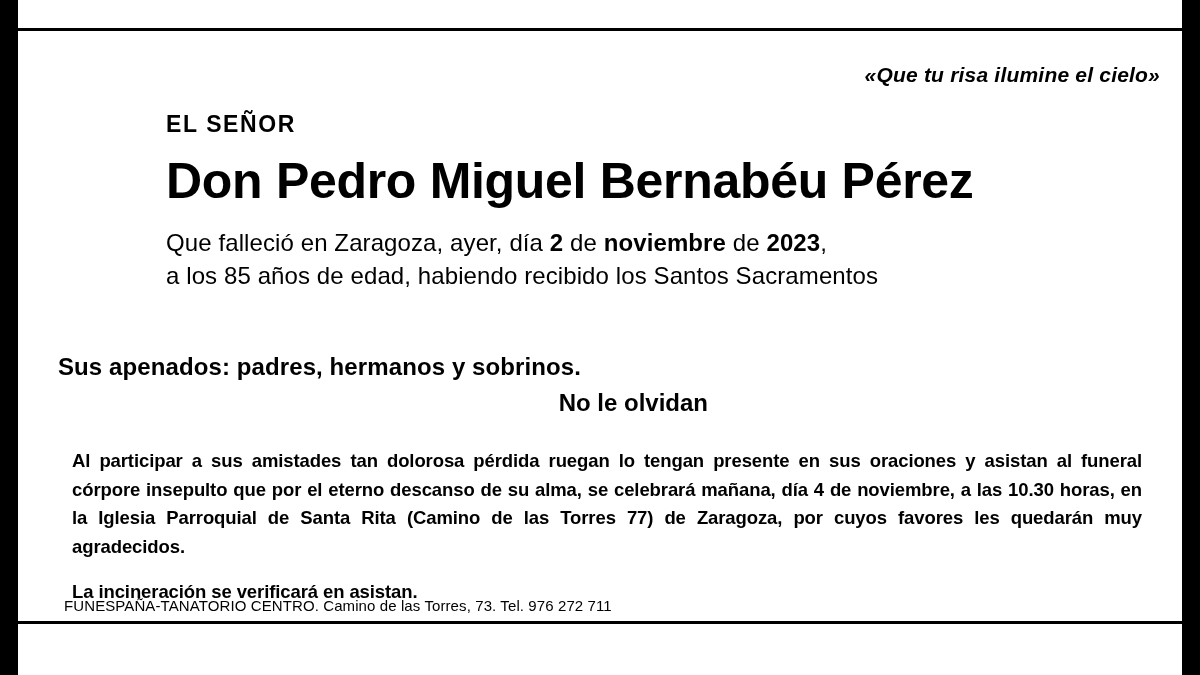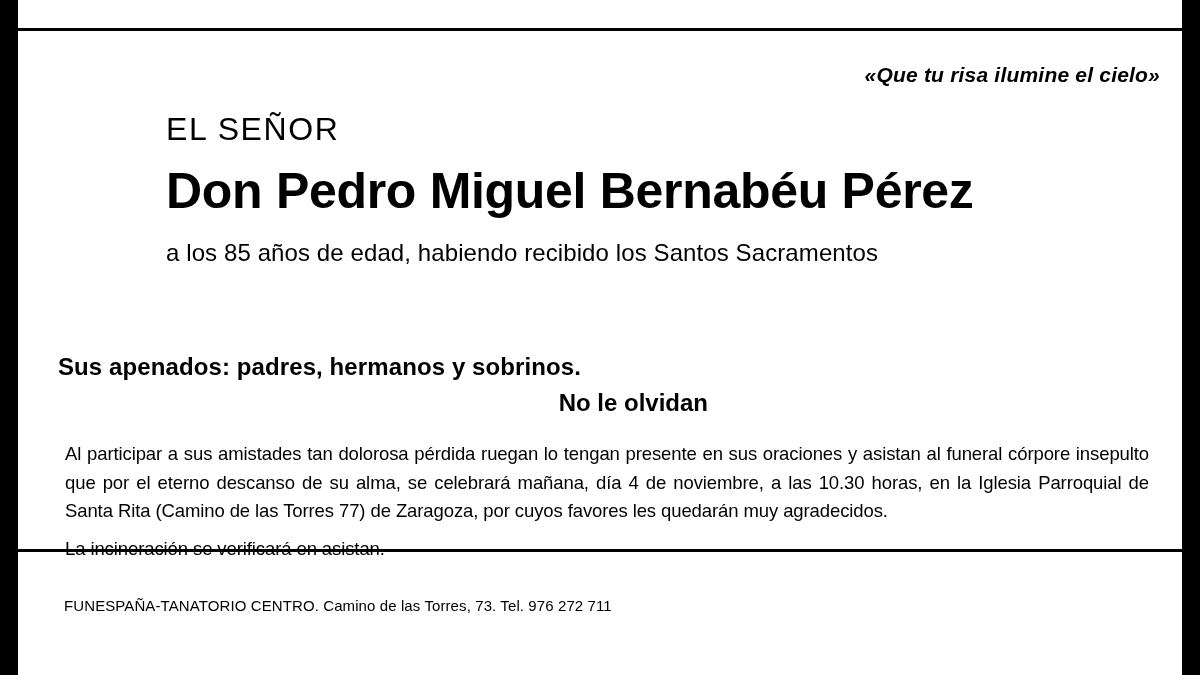--- a/index.html
+++ b/index.html
@@ -30,21 +30,21 @@
   }
   .edge-bar.left  { left: 0; }
   .edge-bar.right { right: 0; }
 
   
   .notice {
     position: absolute;
     left: 18px;
     top: 28px;
     width: 1164px;
-    height: 524px;
+    height: 596px;
     background: #ffffff;
     border-top: 3px solid #000000;
     border-bottom: 3px solid #000000;
     box-sizing: border-box;
     padding: 0;
   }
 
   .epitaph {
     position: absolute;
     right: 22px;
@@ -90,22 +90,22 @@
   }
 
   .body-col {
     position: absolute;
     left: 148px;
     top: 80px;
     width: 1000px;
   }
 
   .salutation {
-    font-size: 32px;
-    font-weight: 400;
+    font-size: 23px;
+    font-weight: 700;
     letter-spacing: 1.6px;
     margin: 0 0 2px 0;
   }
 
   .name {
     font-size: 50px;
     font-weight: bold;
     letter-spacing: -0.3px;
     margin: 16px 0 18px 0;
     line-height: 1.08;
@@ -146,21 +146,21 @@
   .details {
     position: absolute;
     left: 38px;
     top: 400px;
     width: 1102px;
     font-size: 18.5px;
     line-height: 1.55;
     text-align: justify;
     letter-spacing: -0.1px;
   }
-  .details p { margin: 9px; }
+  .details p { margin: 16px; font-weight: bold; }
   .details p + p { margin-top: 2px; }
 
   .funeral-home {
     position: absolute;
     left: 46px;
     top: 566px;
     font-size: 15px;
     letter-spacing: 0.1px;
   }
 </style>
@@ -175,20 +175,21 @@
   <div class="notice">
 
     <div class="epitaph">«Que tu risa ilumine el cielo»</div>
 
 
     <div class="body-col">
       <div class="salutation">EL SEÑOR</div>
 
       <div class="name">Don Pedro Miguel Bernabéu Pérez</div>
 
+      <p class="death-line"><span>Que falleció en Zaragoza, ayer, día </span><b>2</b><span> de </span><b>noviembre</b><span> de </span><b>2023</b><span>,</span></p>
 
       <p class="age-line">a los 85 años de edad, habiendo recibido los Santos Sacramentos</p>
     </div>
 
     <div class="mourners">
       <p class="mourners-line1">Sus apenados: padres, hermanos y sobrinos.</p>
       <p class="mourners-line2">No le olvidan</p>
     </div>
 
     <div class="details">

